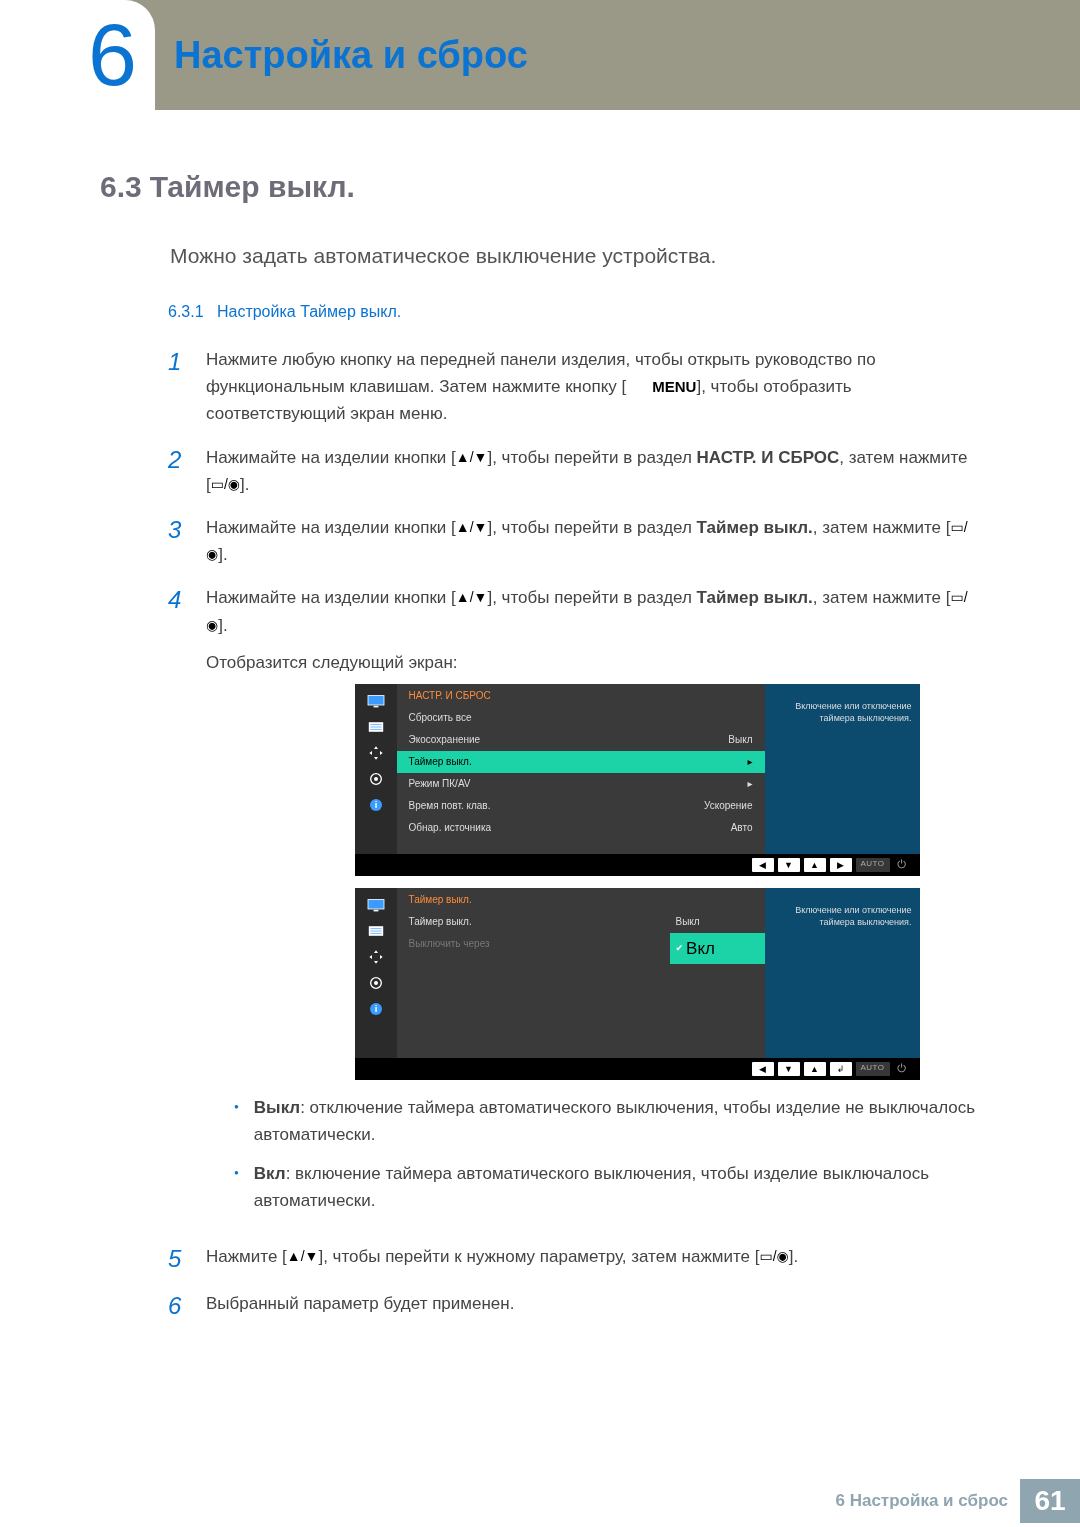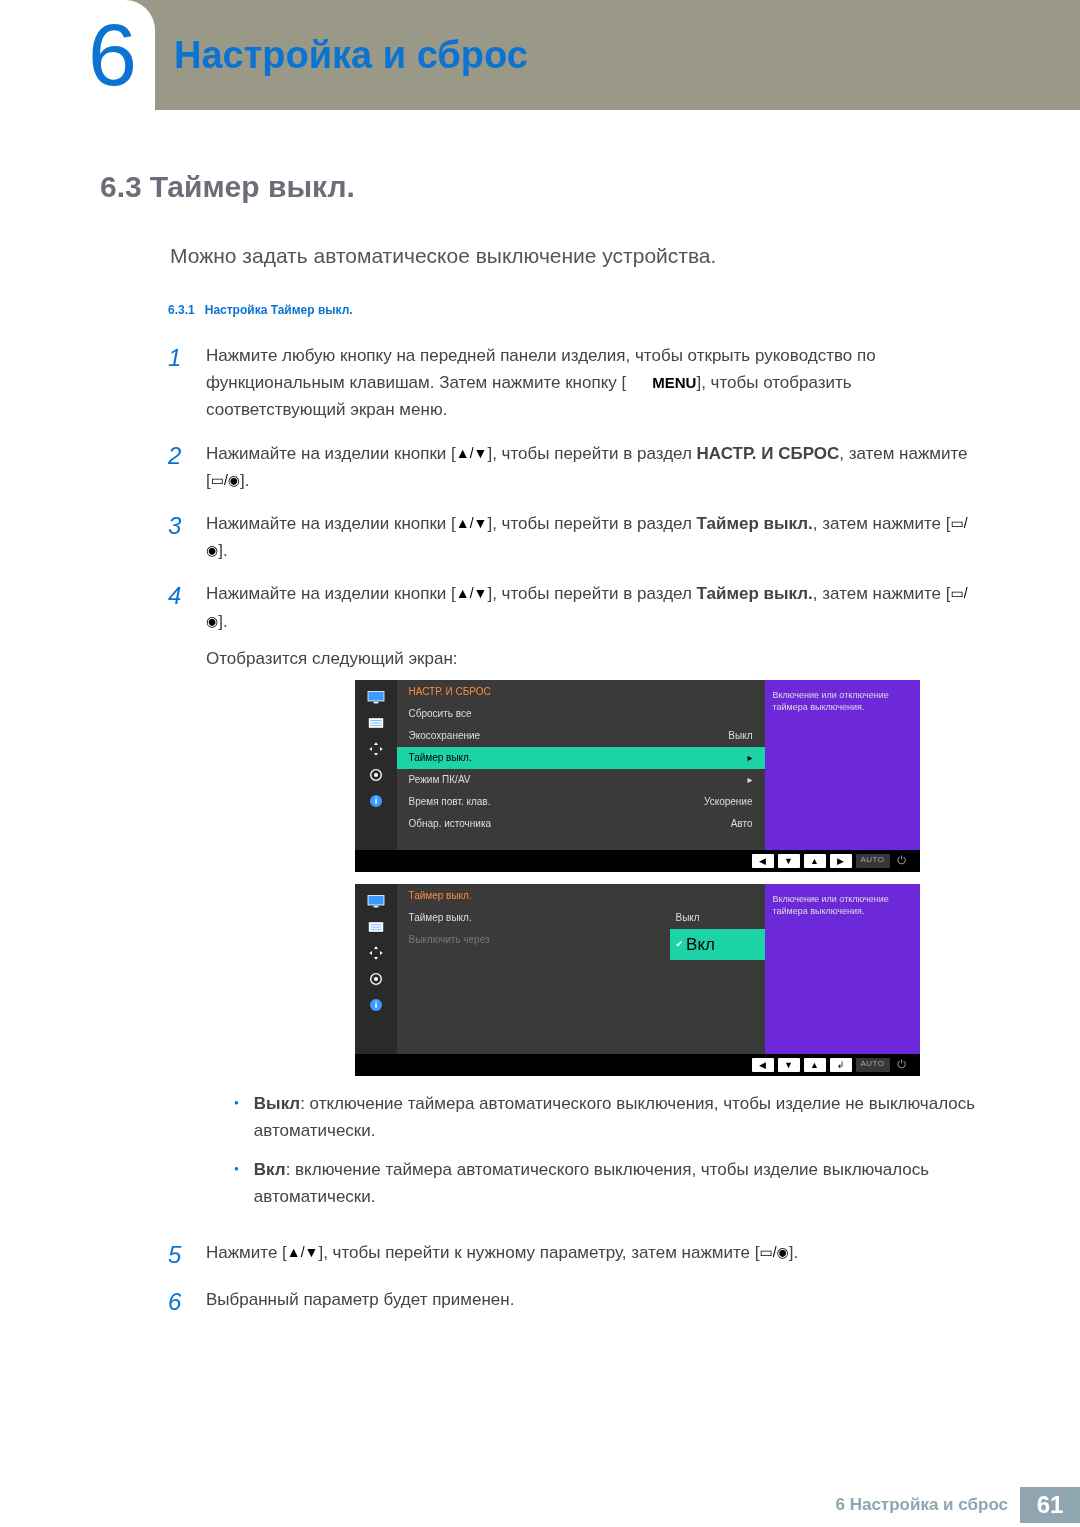--- a/index.html
+++ b/index.html
@@ -7,21 +7,21 @@
   .page { width: 1080px; min-height: 1527px; position: relative; padding-bottom: 70px; }
   .topband { background: #9a9886; height: 110px; display: flex; align-items: center; }
   .chapno-wrap { width: 155px; height: 110px; background: #fff; border-top-right-radius: 30px; display: flex; align-items: center; justify-content: flex-end; padding-right: 22px; }
   .chapno { color: #0b73d1; font-size: 88px; font-weight: 400; line-height: 1; letter-spacing: -4px; }
   .chapter-title { color: #0b73d1; font-size: 38px; font-weight: bold; margin-left: 19px; }
   .content { padding: 60px 100px 0 100px; }
   .sec63 { display: flex; gap: 8px; align-items: baseline; margin-bottom: 40px; }
   .secno { color: #6d6d79; font-size: 30px; font-weight: bold; }
   .sectitle { color: #6d6d79; font-size: 30px; font-weight: bold; }
   .intro { margin: 0 0 35px 70px; font-size: 21px; color: #555; }
-  .subhead { color: #0b73d1; font-size: 12px; font-weight: bold; margin: 0 0 25px 68px; }
+  .subhead { color: #0b73d1; font-size: 16px; font-weight: normal; margin: 0 0 25px 68px; }
   .steps { margin-left: 68px; }
   .step { display: flex; gap: 18px; margin-bottom: 16px; }
   .stepno { color: #0b73d1; font-size: 24px; font-style: italic; font-weight: 400; min-width: 20px; line-height: 1.3; }
   .stepbody { flex: 1; font-size: 17px; line-height: 1.6; color: #444; }
   .menu-label { font-family: Arial; font-weight: bold; color: #000; font-size: 15px; padding-left: 26px; }
   .inline-ico { font-size: 14px; color: #000; position: relative; top: -1px; }
   .bold { font-weight: bold; }
   .after { margin-top: 10px; }
   .osds { margin-left: 88px; margin-top: 8px; }
 
@@ -30,21 +30,21 @@
   .osd-body { display: flex; height: 170px; background: #3a3a3a; }
   .osd-left { width: 42px; background: #2a2a2a; display: flex; flex-direction: column; align-items: center; padding-top: 8px; gap: 8px; }
   .ico { width: 22px; height: 18px; display: flex; align-items: center; justify-content: center; font-size: 14px; }
   .ico svg { width: 20px; height: 16px; }
   .osd-mid { flex: 1; padding: 4px 0 0 0; position: relative; }
   .osd-title { color: #ff8b3a; font-size: 10px; padding: 0 0 3px 12px; }
   .row { display: flex; justify-content: space-between; align-items: flex-start; font-size: 10px; color: #ddd; padding: 3px 12px; }
   .row .r2 { color: #ddd; }
   .row.sel { background: #1bd3a6; color: #000; margin: 0; padding: 3px 12px; }
   .row.sel .r2 { color: #000; }
-  .osd-right { width: 155px; background: #6d28d9; font-size: 9px; color: #ddd; padding: 10px 8px; line-height: 1.3; }
+  .osd-right { width: 155px; background: #0c4a6e; font-size: 9px; color: #ddd; padding: 17px 8px; line-height: 1.3; text-align: right; }
   .osd-foot { height: 22px; background: #000; display: flex; justify-content: flex-end; align-items: center; gap: 4px; padding-right: 10px; }
   .navbtn { width: 22px; height: 14px; background: #fff; color: #000; font-size: 9px; display: flex; align-items: center; justify-content: center; border-radius: 1px; }
   .navbtn.dark { background: #373737; color: #aaa; font-size: 8px; width: 34px; letter-spacing: 0.5px; }
   .navbtn.circle { background: transparent; color: #aaa; font-size: 11px; width: 16px; }
 
   
   .two-col { display: flex; }
   .two-col .col1 { flex: 1; }
   .two-col .col2 { width: 95px; }
   .two-col .col2 .row { padding-left: 6px; }
@@ -53,21 +53,21 @@
   .opt-sel.sel-green { background: #1bd3a6; color: #000; padding: 2px 6px; display: flex; align-items: center; gap: 3px; }
   .check { color: #fff; font-size: 9px; }
 
   .bullets { margin-left: 28px; margin-top: 14px; }
   .bullet { display: flex; gap: 15px; font-size: 17px; line-height: 1.6; color: #444; margin-bottom: 12px; }
   .dot { color: #0b73d1; font-size: 8px; margin-top: 7px; }
   .bullet .bb { flex: 1; }
 
   .footer { position: absolute; bottom: 4px; right: 0; display: flex; align-items: center; }
   .footer-text { color: #8fa5b0; font-weight: bold; font-size: 17px; margin-right: 12px; }
-  .pageno { background: #8fa5b0; color: #fff; font-size: 24px; font-weight: bold; width: 60px; height: 36px; display: flex; align-items: center; justify-content: center; }
+  .pageno { background: #8fa5b0; color: #fff; font-size: 28px; font-weight: bold; width: 60px; height: 44px; display: flex; align-items: center; justify-content: center; }
 </style>
 </head>
 <body>
 
 <div class="page">
 
   <div class="topband">
     <div class="chapno-wrap">
       <div class="chapno">6</div>
     </div>

